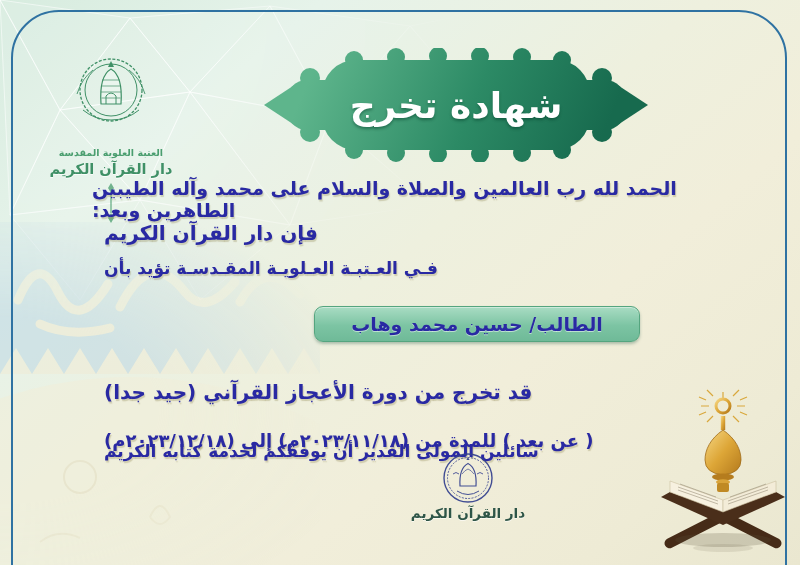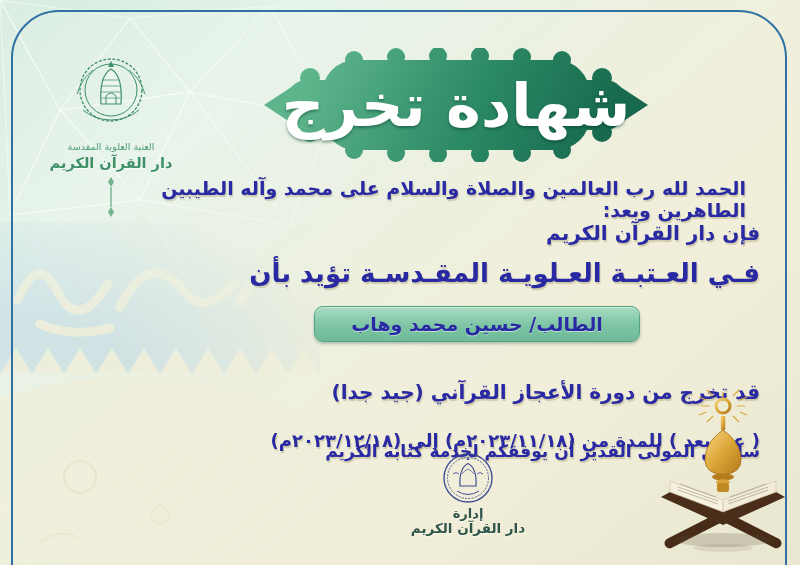--- a/index.html
+++ b/index.html
@@ -20,40 +20,40 @@
     -webkit-mask-image:radial-gradient(ellipse at 0% 55%, #000 35%, transparent 82%);
     mask-image:radial-gradient(ellipse at 0% 55%, #000 35%, transparent 82%);
   }
   .frame{
     position:absolute; left:11px; top:10px; width:776px; height:620px;
     box-sizing:border-box; border:2px solid #2f72a2;
     border-radius:48px 48px 0 0;
   }
   
   .emblem{position:absolute; left:36px; top:48px; width:150px; text-align:center; color:#3f9066;}
-  .emblem .ring-text{font-size:9.5px; font-weight:normal; color:#4a9e6f; line-height:11px; margin-top:1px;}
+  .emblem .ring-text{font-size:9.5px; font-weight:bold; color:#4a9e6f; line-height:11px; margin-top:7px;}
   .emblem .main-text{font-size:14.5px; font-weight:bold; color:#3f9066; margin-top:3px; text-shadow:0 1px 0 rgba(255,255,255,.7);}
   .emblem .ornament{margin-top:6px;}
   
   .banner{position:absolute; left:262px; top:48px; width:388px; height:114px;}
   .banner .banner-title{
     position:absolute; left:0; top:0; width:100%; height:100%;
     display:flex; align-items:center; justify-content:center;
-    color:#ffffff; font-size:59px; font-weight:bold;
+    color:#ffffff; font-size:36px; font-weight:bold;
     text-shadow:0 2px 3px rgba(0,60,40,.45);
   }
   
   .bline{
-    position:absolute; left:104px; right:40px; text-align:right;
+    position:absolute; left:104px; right:40px; text-align:left;
     color:#2929a3; font-weight:bold; direction:rtl;
     text-shadow:1px 2px 1px rgba(150,140,90,.35);
   }
   .praise{top:177px; left:92px; right:54px; font-size:19px;}
   .issuer{top:221px; font-size:20px;}
-  .certify{top:258px; font-size:26px;}
+  .certify{top:258px; font-size:17px;}
   .gradline{top:345px; font-size:20px;margin-top:35px;}
   .period{top:390px; font-size:18px;margin-top:40px;}
   .closing{top:432px; font-size:17px;margin-top:9px;}
   .name-box{
     position:absolute; left:314px; top:306px; width:324px; height:34px;
     border-radius:9px; border:1px solid #55a57f;
     background:linear-gradient(#a9dcc3,#7cc4a3 55%,#6fba98);
     box-shadow:inset 0 1px 0 #cdeadb, 0 2px 3px rgba(90,130,110,.45);
     display:flex; align-items:center; justify-content:center;
     color:#2929a3; font-weight:bold; font-size:19px; direction:rtl;
@@ -214,21 +214,20 @@
         <circle cx="26" cy="26" r="20.5" stroke-width="0.9" stroke-dasharray="2 1.3"></circle>
         <path d="M18 34 Q17 16 26 11.5 Q35 16 34 34 Z" stroke-width="1.2"></path>
         <path d="M20 22 q3 -4 6 -5 M32 22 q-3 -4 -6 -5" stroke-width="0.7"></path>
         <path d="M11 22 q3 -3 6 0 M35 22 q3 -3 6 0" stroke-width="0.9"></path>
         <path d="M15 39 q11 7 22 0" stroke-width="1"></path>
         <path d="M26 5 l1.6 3 h-3.2 Z" fill="#33408e" stroke="none"></path>
       </g>
     </svg>
   </div>
   <div class="admin">
-    <div class="l1">إدارة</div>
     <div class="l2">دار القرآن الكريم</div>
   </div>
 
   <div class="quran">
     <svg width="150" height="172" viewBox="0 0 150 172">
       <defs>
         <linearGradient id="gGold" x1="0" y1="0" x2="1" y2="1">
           <stop offset="0" stop-color="#f6d886"></stop>
           <stop offset="0.5" stop-color="#dda637"></stop>
           <stop offset="1" stop-color="#b3791c"></stop>

